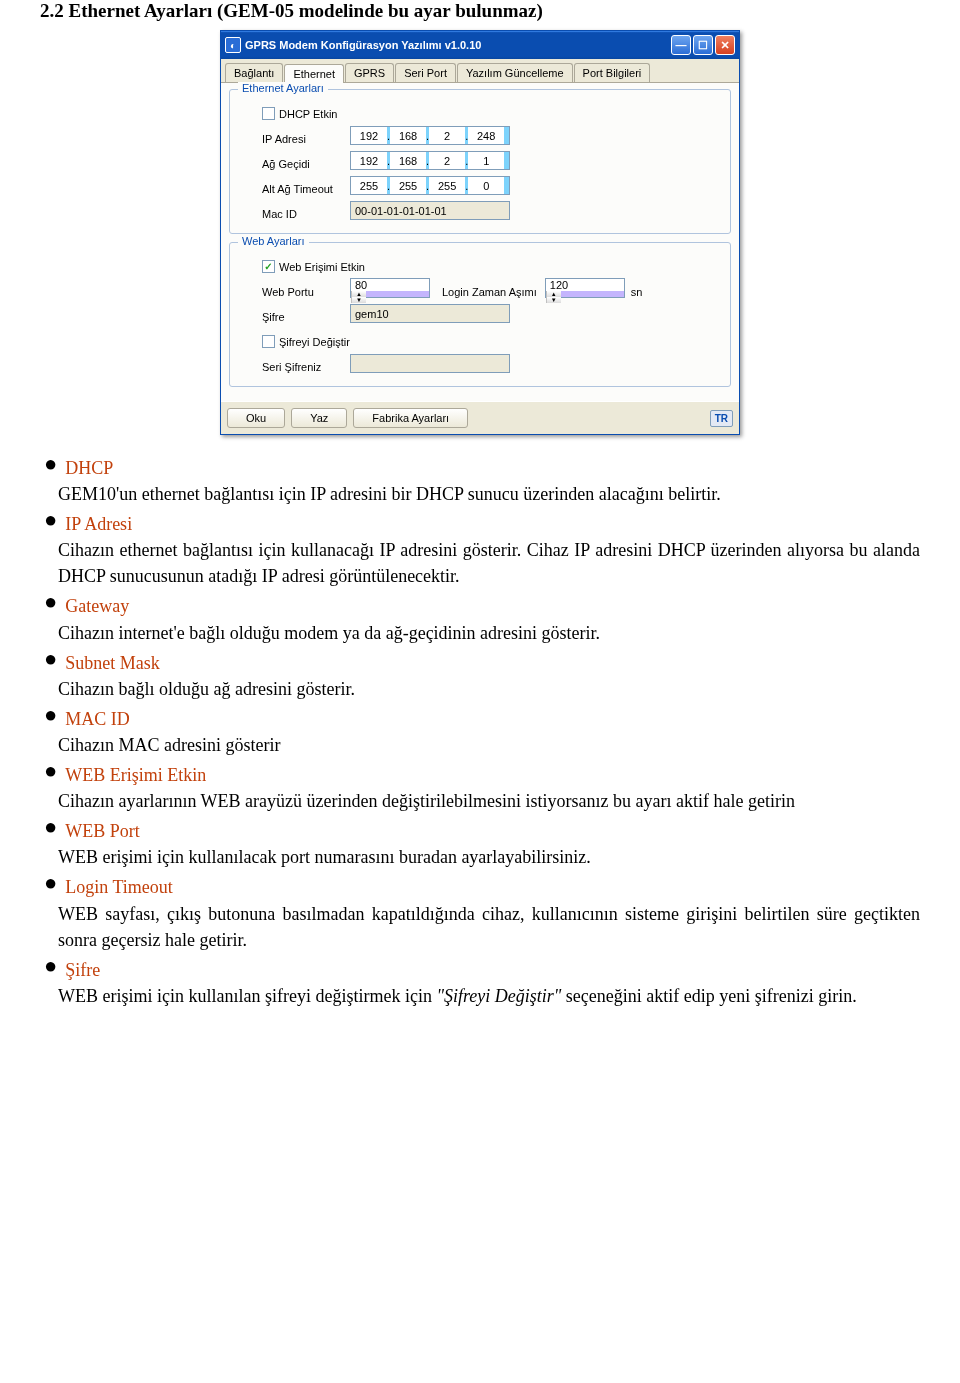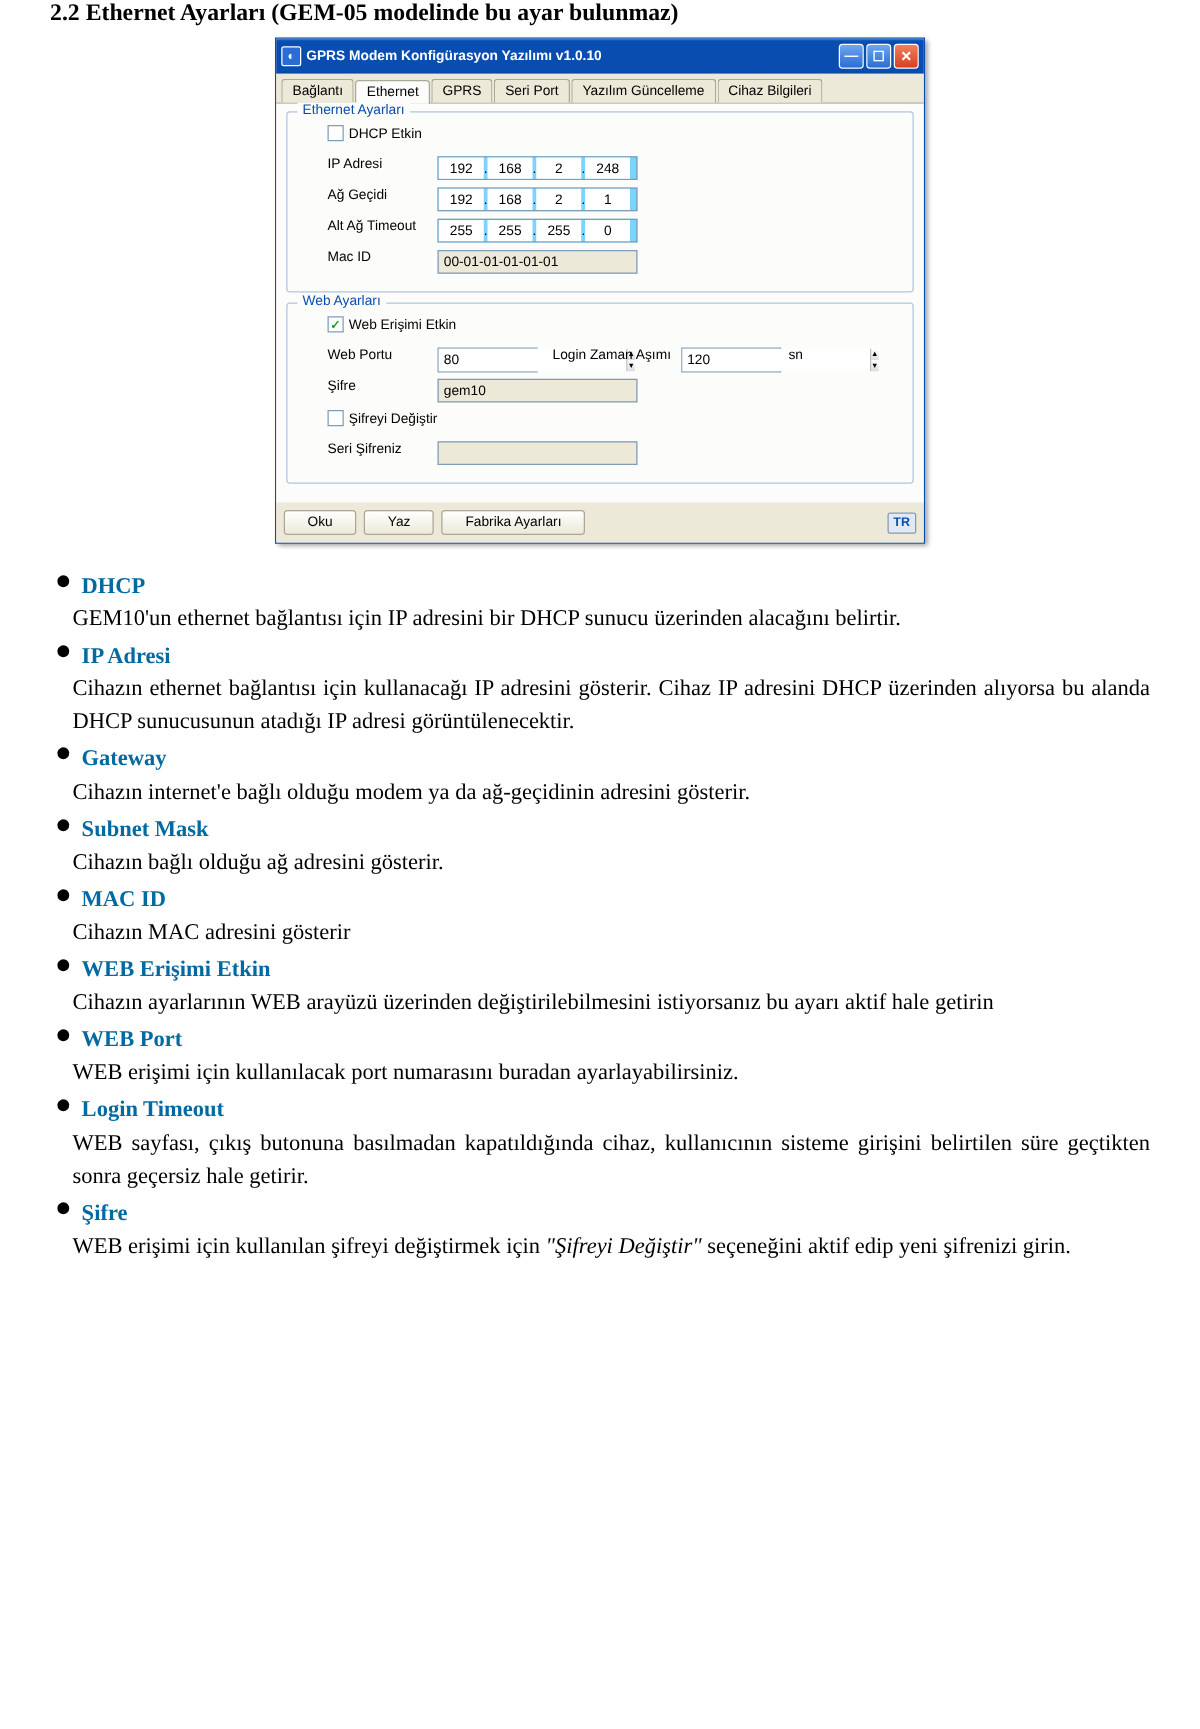--- a/index.html
+++ b/index.html
@@ -12,43 +12,43 @@
 .win-btns { display: flex; gap: 2px; }
 .win-btn { width: 20px; height: 20px; border: 1px solid #fff; border-radius: 3px; display: flex; align-items: center; justify-content: center; font-weight: bold; font-family: Arial; font-size: 11px; color: #fff; }
 .win-min, .win-max { background: linear-gradient(to bottom, #6fa6f0, #2a6dd6); }
 .win-close { background: linear-gradient(to bottom, #f08060, #d64020); }
 .tabs-row { display: flex; border-bottom: 1px solid #aca899; padding: 4px 4px 0 4px; background: #ece9d8; }
 .tab { padding: 3px 8px; border: 1px solid #aca899; border-bottom: none; background: #ece9d8; margin-right: 1px; border-radius: 3px 3px 0 0; cursor: pointer; font-size:11px;}
 .tab.active { background: #fcfcfa; position: relative; top: 1px; }
 .app-body { background: #fcfcfa; padding: 6px 8px; }
 .groupbox { border: 1px solid #b0c4de; border-radius: 3px; padding: 10px 10px 8px 10px; margin-bottom: 8px; position: relative; }
 .groupbox .legend { position: absolute; top: -8px; left: 8px; background: #fcfcfa; padding: 0 4px; color: #0a4db0; font-size:11px;}
-.form-row { display: flex; align-items: flex-start; margin-bottom: 5px; min-height: 20px; }
+.form-row { display: flex; align-items: flex-end; margin-bottom: 5px; min-height: 20px; }
 .form-label { width: 110px; font-size: 11px; color: #000; padding-left: 22px;}
 .form-label.cb { padding-left: 22px; display:flex; align-items:center; gap:4px; width:auto;}
 .ip-field { display: flex; border: 1px solid #7f9db9; background: #7dd3fc; width: 160px; height: 19px; align-items:center; }
 .ip-oct { width: 36px; border: none; text-align: center; font-size: 11px; height: 17px; outline:none;}
 .ip-dot { font-size: 11px; }
 .text-field { border: 1px solid #7f9db9; background: #fff; width: 160px; height: 19px; font-size: 11px; padding: 0 4px; }
 .text-field.ro { background: #ece9d8; }
-.spin-field { display: flex; border: 1px solid #7f9db9; background: #c4b5fd; width: 80px; height: 20px; }
+.spin-field { display: flex; border: 1px solid #7f9db9; background: #c4b5fd; width: 80px; height: 20px; flex-direction: column; }
 .spin-field .val { flex: 1; border: none; font-size: 11px; padding: 0 4px; outline:none;}
 .spin-btns { display: flex; flex-direction: column; width: 15px; }
 .spin-btn { flex: 1; background: linear-gradient(#fff,#dcdcdc); border-left: 1px solid #c0c0c0; display:flex;align-items:center;justify-content:center; font-size:6px; cursor:pointer;}
 .checkbox { width: 13px; height: 13px; border: 1px solid #7f9db9; background: #fff; display:inline-flex; align-items:center; justify-content:center; font-size:10px; color:#21a121; font-weight:bold;}
 .bottom-bar { display:flex; padding: 6px; gap: 6px; align-items:center; background:#ece9d8; border-top:1px solid #fff;}
 .bottom-bar .btn { border: 1px solid #aca899; background: linear-gradient(#fff,#ece9d8); padding: 3px 18px; border-radius: 3px; font-size:11px; cursor:pointer;}
 .bottom-bar .spacer { flex: 1; }
 .lang-btn { border: 1px solid #7f9db9; background: #e3e9f4; padding: 2px 4px; font-size: 10px; font-weight:bold; color:#0a4db0; border-radius:2px;}
 .sec-label { font-size:11px; margin-left:12px;}
 
 .doc-content { font-family: "Times New Roman", serif; font-size: 18px; line-height: 1.45; }
 .bullet-row { display:flex; align-items:baseline; gap:8px; padding-left:4px;}
 .bullet { font-size: 22px; line-height: 0; position:relative; top:-3px;}
-.term { color: #0369a1; font-weight: bold; }
+.term { color: #c2410c; font-weight: normal; }
 .desc { margin-left: 18px; margin-bottom:4px; text-align:justify;}
 .italic { font-style: italic; }
 </style>
 </head>
 <body>
 
 <div class="section-title">2.2 Ethernet Ayarları (GEM-05 modelinde bu ayar bulunmaz)</div>
 
 <div class="app-window">
   <div class="titlebar">
@@ -60,21 +60,21 @@
       <div class="win-btn win-close">✕</div>
     </div>
   </div>
 
   <div class="tabs-row">
     <div class="tab">Bağlantı</div>
     <div class="tab active">Ethernet</div>
     <div class="tab">GPRS</div>
     <div class="tab">Seri Port</div>
     <div class="tab">Yazılım Güncelleme</div>
-    <div class="tab">Cihaz Bilgileri</div>
+    <div class="tab">Port Bilgileri</div>
   </div>
 
   <div class="app-body">
 
     <div class="groupbox">
       <div class="legend">Ethernet Ayarları</div>
 
       <div class="form-row">
         <label class="form-label cb">
           <span class="checkbox"></span>

